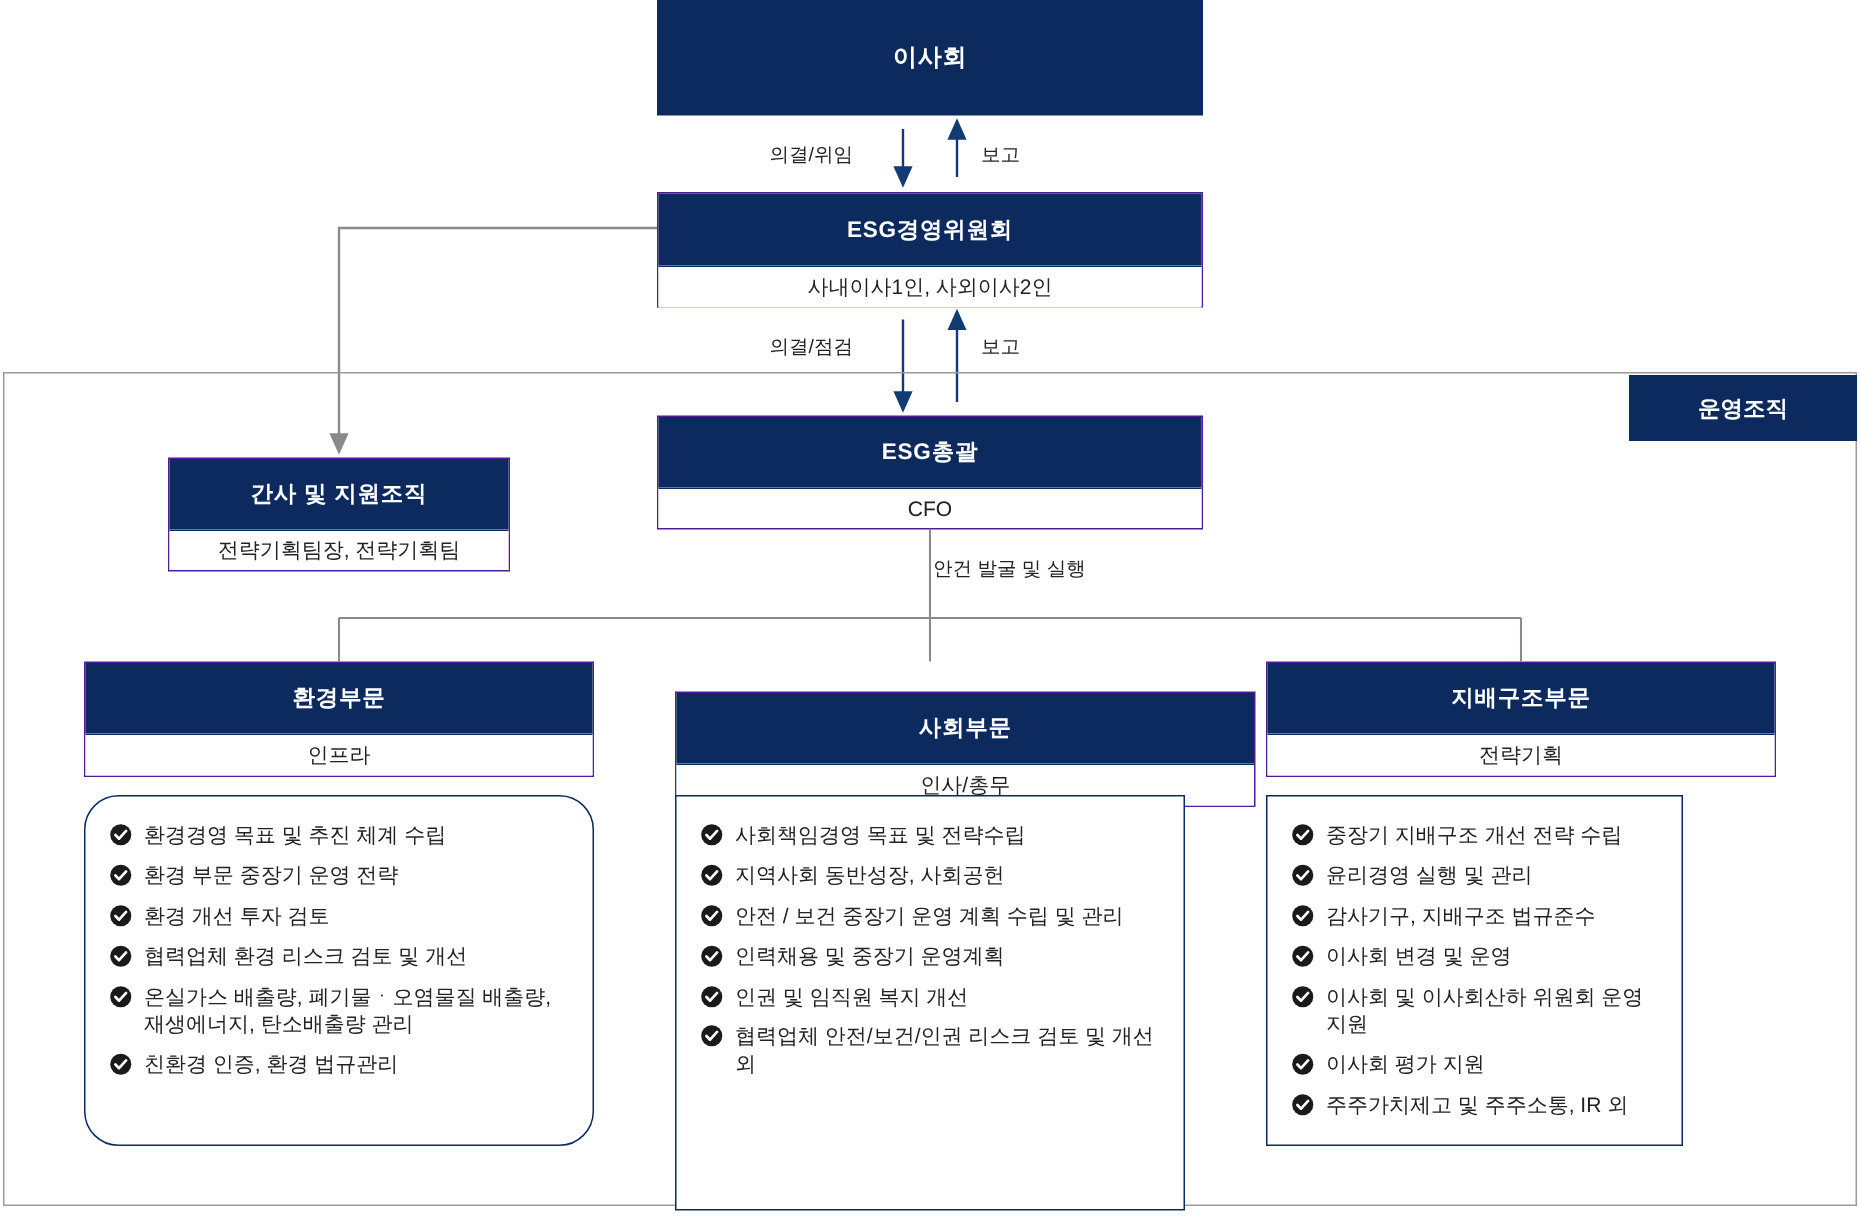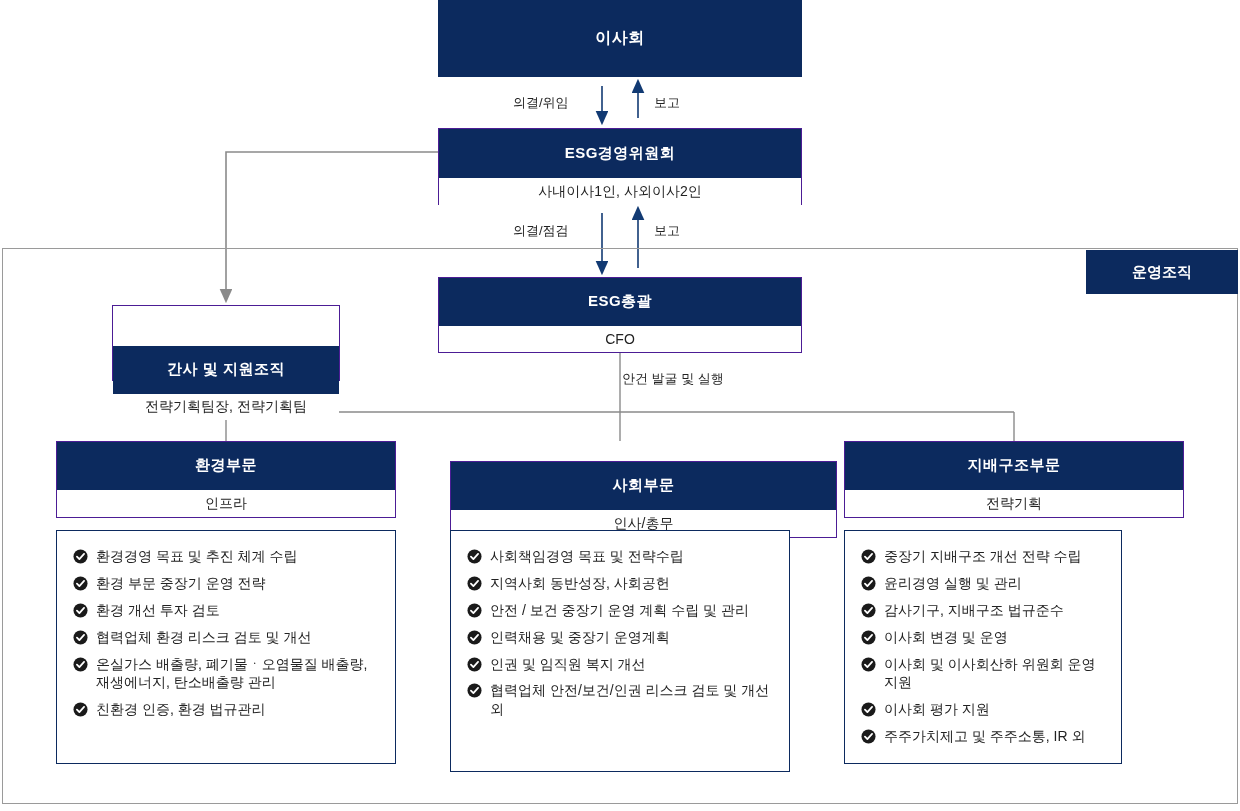--- a/index.html
+++ b/index.html
@@ -52,37 +52,37 @@
 
   .box-esgcom { left: 438px; top: 128px; width: 364px; height: 77px; }
   .box-esgcom .node-head { height: 48px; }
   .box-esgcom .node-sub { height: 28px; }
 
   .box-esgchief { left: 438px; top: 277px; width: 364px; height: 76px; }
   .box-esgchief .node-head { height: 47px; }
   .box-esgchief .node-sub { height: 27px; }
 
   .box-support { left: 112px; top: 305px; width: 228px; height: 76px; }
-  .box-support .node-head { height: 47px; margin-top: 40px; }
+  .box-support .node-head { height: 47px; }
   .box-support .node-sub { height: 27px; }
 
   .box-env  { left: 56px;  top: 441px; width: 340px; height: 77px; }
   .box-soc  { left: 450px; top: 441px; width: 387px; height: 77px; margin-top: 20px; }
   .box-gov  { left: 844px; top: 441px; width: 340px; height: 77px; }
   .pillar .node-head { height: 47px; }
   .pillar .node-sub { height: 28px; }
 
   .list-box {
     position: absolute;
     border: 1px solid #0c2a5e;
     background: #ffffff;
     padding: 16px 14px 14px 16px;
   }
-  .list-env { left: 56px;  top: 530px; width: 340px; height: 234px; }
-  .list-soc { left: 450px; top: 530px; width: 340px; height: 242px; }
+  .list-env { left: 56px;  top: 530px; width: 340px; height: 234px; border-radius: 23px; }
+  .list-soc { left: 450px; top: 530px; width: 340px; height: 277px; }
   .list-gov { left: 844px; top: 530px; width: 278px; height: 234px; }
 
   .bullet-item {
     display: flex;
     align-items: flex-start;
     margin-bottom: 8px;
     font-size: 14px;
     color: #222222;
     line-height: 1.35;
   }

